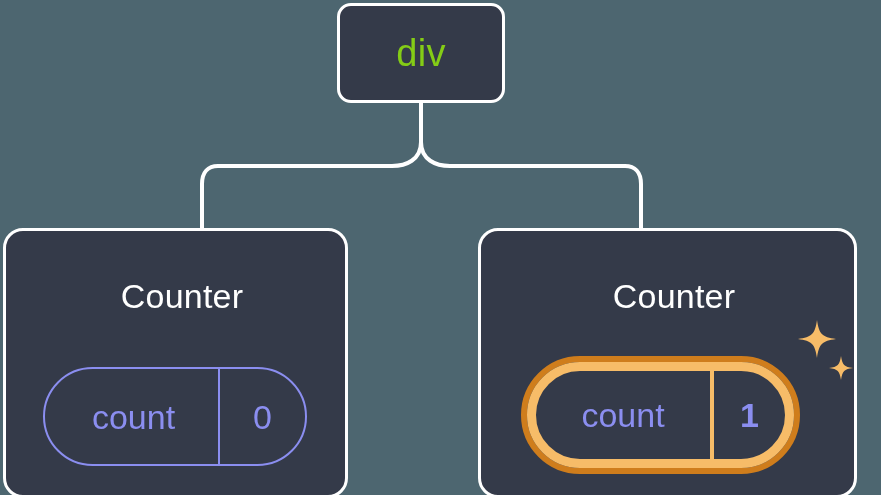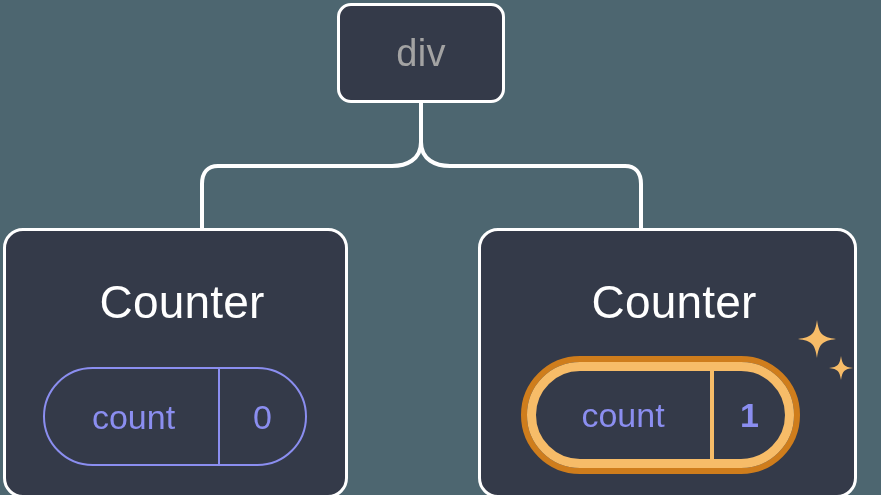--- a/index.html
+++ b/index.html
@@ -46,35 +46,35 @@
   }
   .node.card {
     top: 228px;
     height: 270px;
     border-radius: 20px;
   }
   .node.card-left  { left: 3px;   width: 345px; }
   .node.card-right { left: 478px; width: 379px; }
 
   .root-label {
-    color: #a3a3a3;
+    color: #84cc16;
     font-size: 38px;
     font-weight: 400;
     letter-spacing: 0.3px;
     line-height: 1;
   }
 
   .card-title {
     position: absolute;
     left: 13px;
     right: 0;
     top: 48px;
     text-align: center;
     color: #ffffff;
-    font-size: 46px;
+    font-size: 34px;
     font-weight: 400;
     letter-spacing: 0.2px;
     line-height: 1;
   }
 
   
   .pill {
     position: absolute;
     box-sizing: border-box;
     display: flex;

